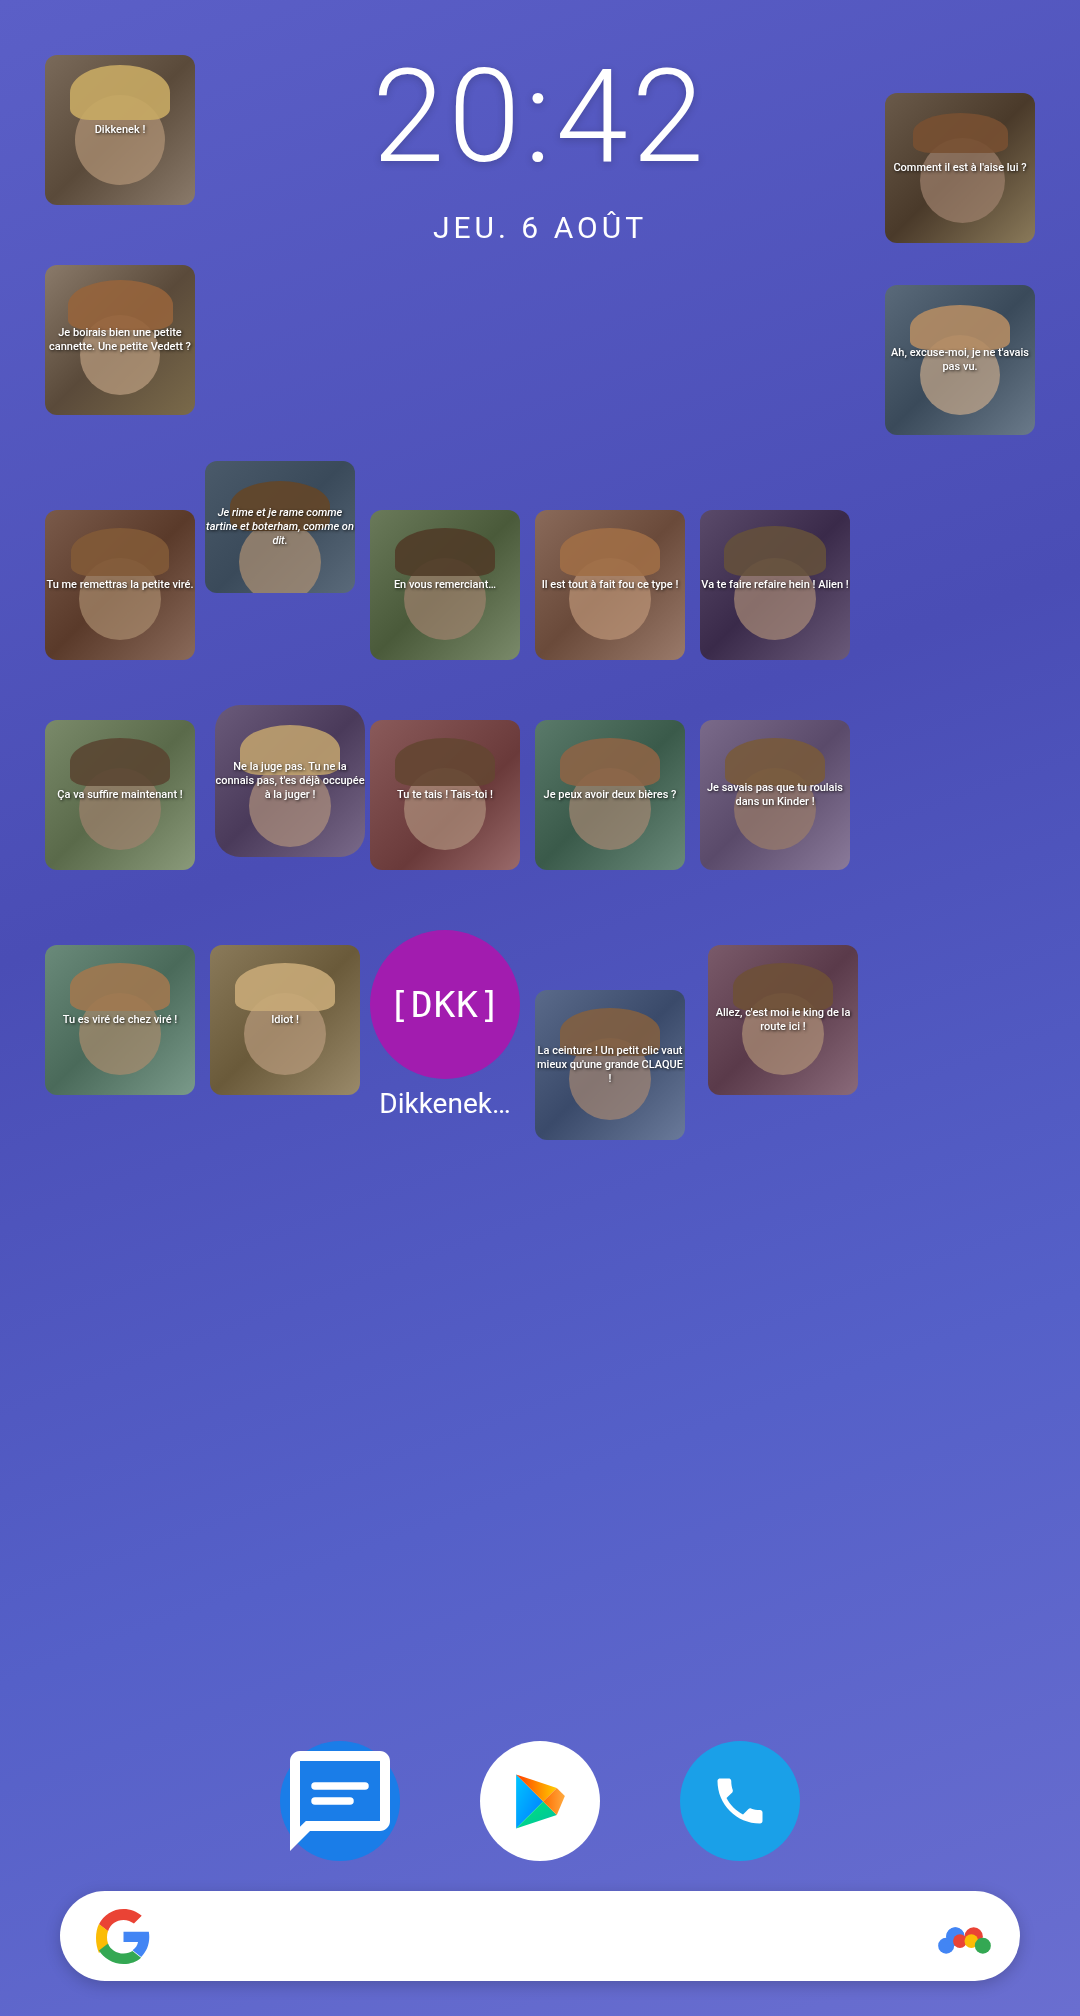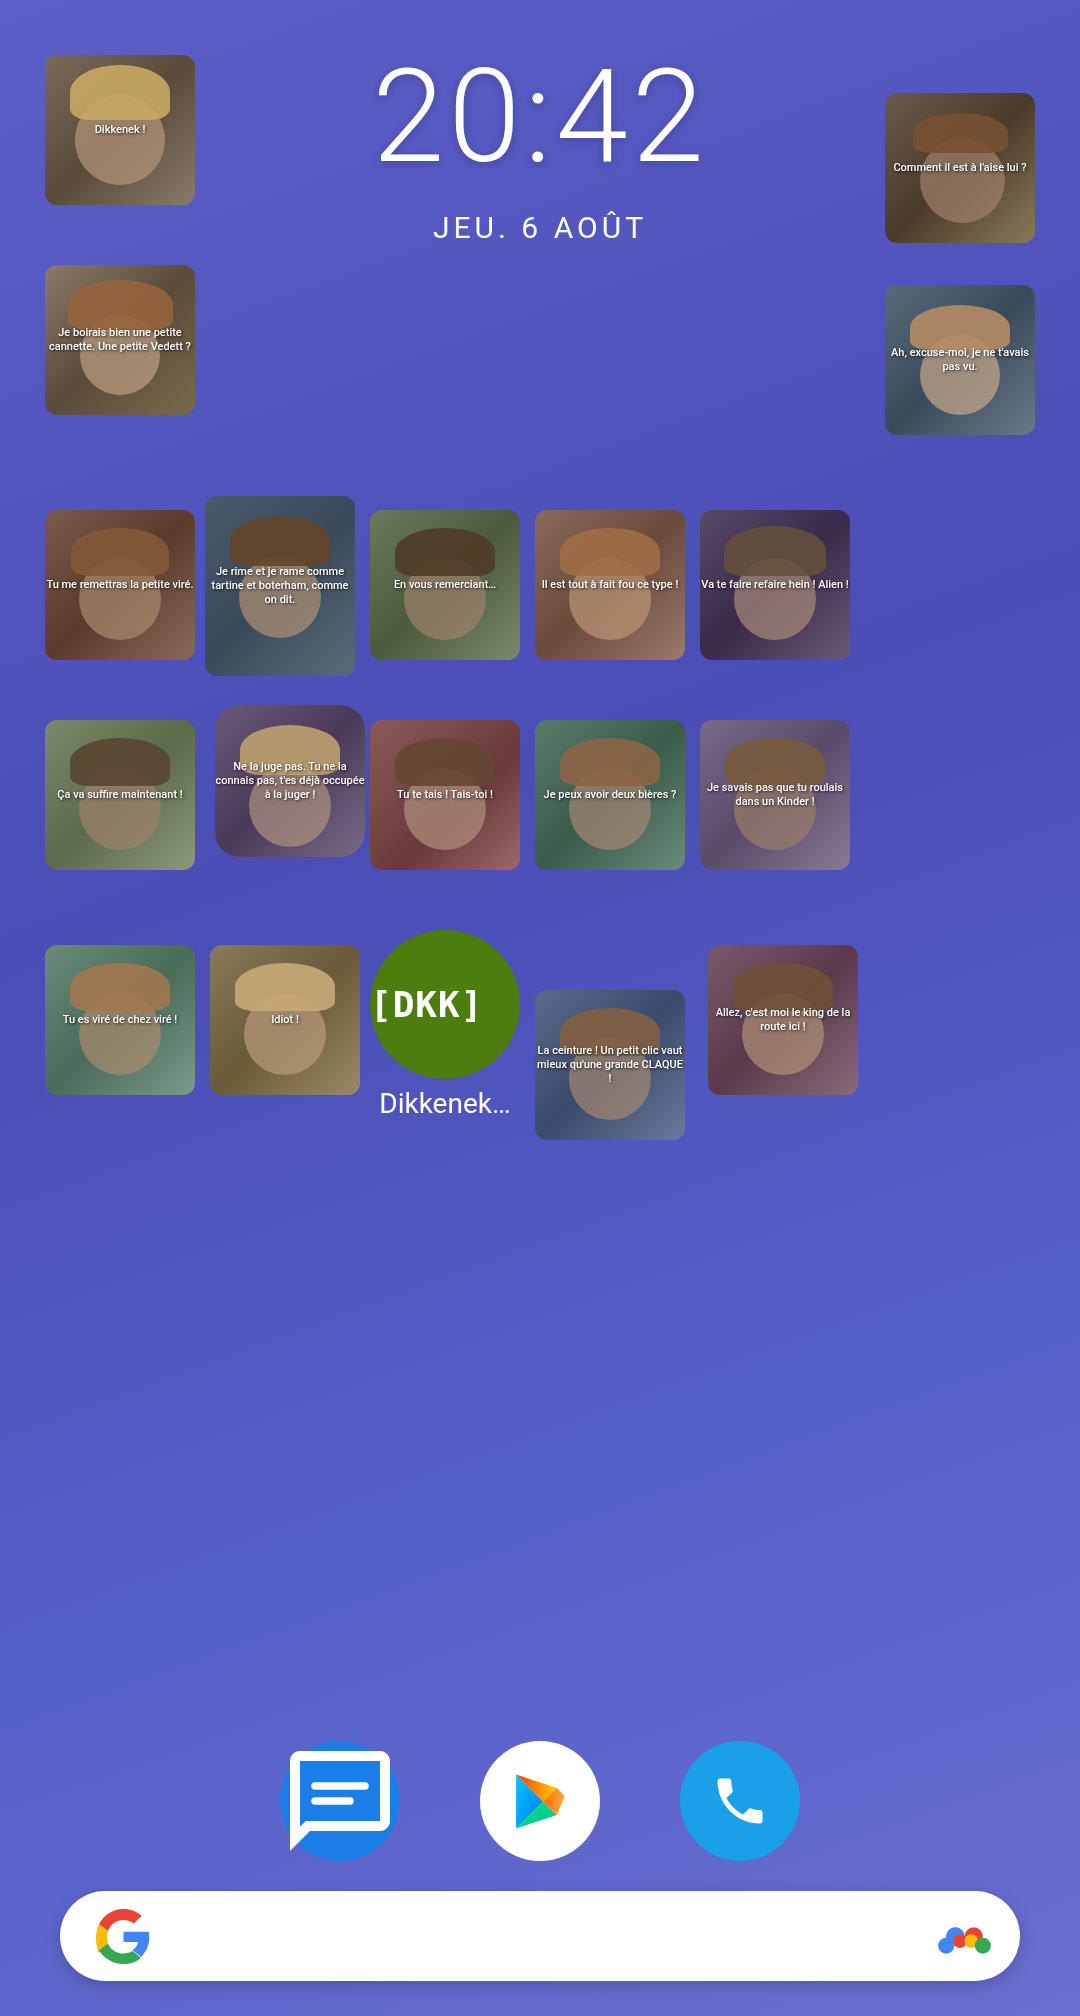--- a/index.html
+++ b/index.html
@@ -93,27 +93,27 @@
       display: flex;
       flex-direction: column;
       align-items: center;
       justify-content: flex-start;
     }
 
     .dkk-circle {
       width: 150px;
       height: 150px;
       border-radius: 50%;
-      background: #4d7c0f;
-      display: flex;
-      align-items: center;
-      justify-content: flex-start;
+      background: #a21caf;
+      display: flex;
+      align-items: center;
+      justify-content: center;
       color: white;
       font-size: 38px;
-      font-weight: bold;
+      font-weight: normal;
       letter-spacing: 1px;
       font-family: monospace;
     }
 
     .dkk-label {
       color: white;
       font-size: 28px;
       margin-top: 8px;
       text-align: center;
     }
@@ -233,21 +233,21 @@
 </div>
 
 <div class="app-icon face-5" style="top:510px;left:45px;">
   <div class="portrait">
     <div class="portrait-circle" style="width:82px;height:82px;top:48px;left:34px;background:rgba(170,140,110,0.7);"></div>
     <div class="portrait-hair" style="width:98px;height:48px;top:18px;left:26px;background:rgba(130,90,55,0.9);border-radius:50% 50% 20% 20%;"></div>
   </div>
   <div class="app-icon-bg">Tu me remettras la petite viré.</div>
 </div>
 
-<div class="app-icon face-6" style="top:496px;left:205px;height:180px;">
+<div class="app-icon face-6" style="top:461px;left:205px;height:132px;font-style:italic;">
   <div class="portrait">
     <div class="portrait-circle" style="width:82px;height:82px;top:60px;left:34px;background:rgba(175,145,115,0.7);"></div>
     <div class="portrait-hair" style="width:100px;height:50px;top:20px;left:25px;background:rgba(100,70,40,0.9);border-radius:50% 50% 20% 20%;"></div>
   </div>
   <div class="app-icon-bg">Je rime et je rame comme tartine et boterham, comme on dit.</div>
 </div>
 
 <div class="app-icon face-7" style="top:510px;left:370px;">
   <div class="portrait">
     <div class="portrait-circle" style="width:82px;height:82px;top:48px;left:34px;background:rgba(160,130,110,0.7);"></div>

